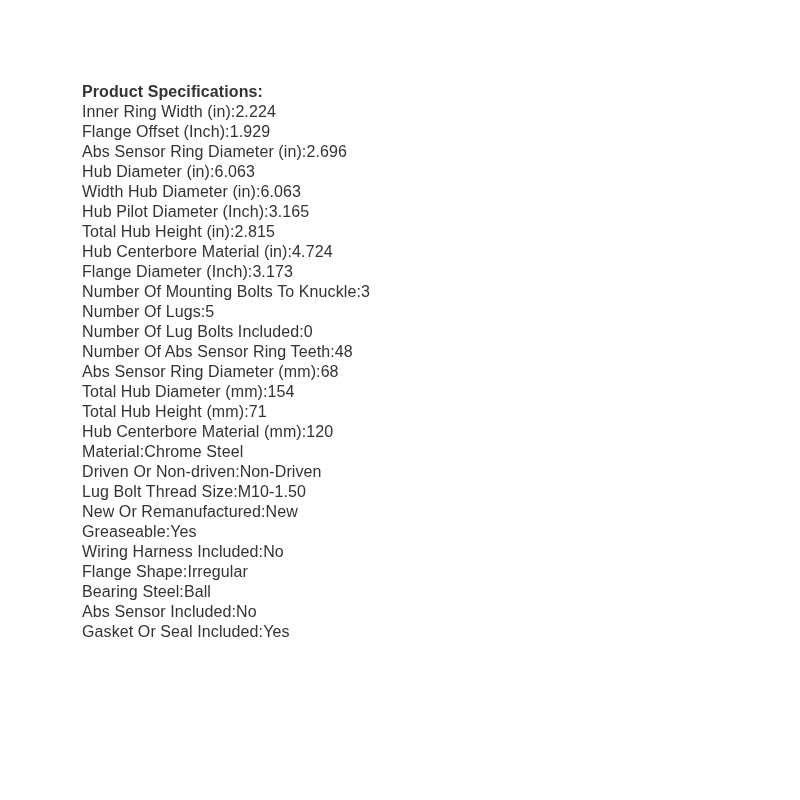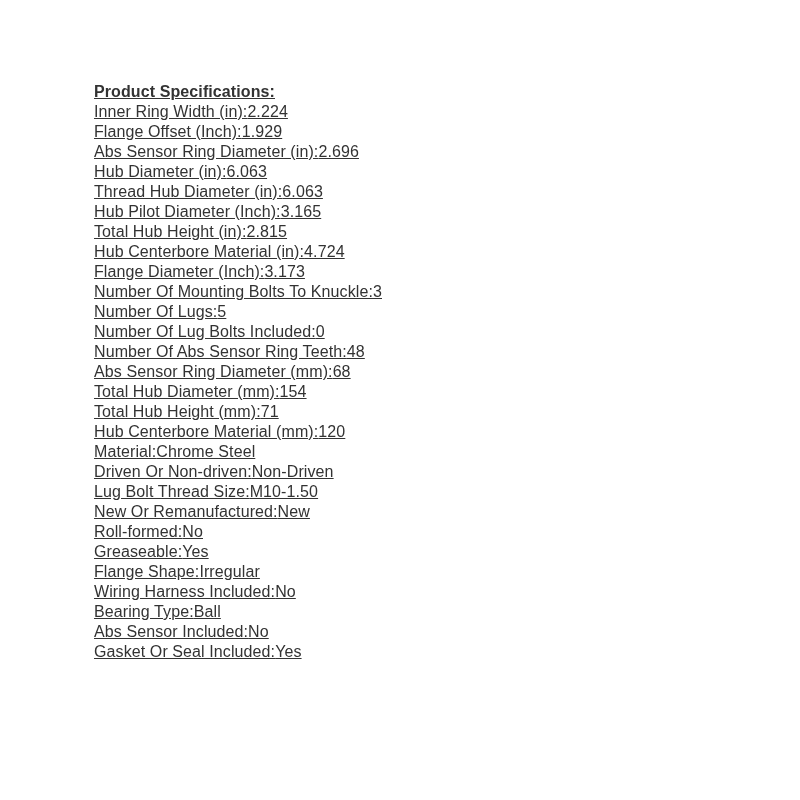--- a/index.html
+++ b/index.html
@@ -9,27 +9,26 @@
   }
   body {
     width: 800px;
     height: 800px;
     position: relative;
     overflow: hidden;
     font-family: "Liberation Sans", "DejaVu Sans", sans-serif;
   }
   .spec-block {
     position: absolute;
-    left: 94px;
+    left: 82px;
     top: 82px;
     color: #333333;
     font-size: 16px;
     line-height: 20px;
     letter-spacing: 0.1px;
-    text-decoration: underline;
   }
   .spec-title {
     font-weight: 700;
     white-space: nowrap;
   }
   .spec-row {
     white-space: nowrap;
   }
   .spec-label, .spec-value {
     display: inline;
@@ -38,38 +37,37 @@
 </head>
 <body>
 
 <div class="spec-block">
   <div class="spec-title">Product Specifications:</div>
   <div id="spec-list">
       <div class="spec-row"><span class="spec-label">Inner Ring Width (in):</span><span class="spec-value">2.224</span></div>
       <div class="spec-row"><span class="spec-label">Flange Offset (Inch):</span><span class="spec-value">1.929</span></div>
       <div class="spec-row"><span class="spec-label">Abs Sensor Ring Diameter (in):</span><span class="spec-value">2.696</span></div>
       <div class="spec-row"><span class="spec-label">Hub Diameter (in):</span><span class="spec-value">6.063</span></div>
-      <div class="spec-row"><span class="spec-label">Thread Hub Diameter (in):</span><span class="spec-value">6.063</span></div>
+      <div class="spec-row"><span class="spec-label">Width Hub Diameter (in):</span><span class="spec-value">6.063</span></div>
       <div class="spec-row"><span class="spec-label">Hub Pilot Diameter (Inch):</span><span class="spec-value">3.165</span></div>
       <div class="spec-row"><span class="spec-label">Total Hub Height (in):</span><span class="spec-value">2.815</span></div>
       <div class="spec-row"><span class="spec-label">Hub Centerbore Material (in):</span><span class="spec-value">4.724</span></div>
       <div class="spec-row"><span class="spec-label">Flange Diameter (Inch):</span><span class="spec-value">3.173</span></div>
       <div class="spec-row"><span class="spec-label">Number Of Mounting Bolts To Knuckle:</span><span class="spec-value">3</span></div>
       <div class="spec-row"><span class="spec-label">Number Of Lugs:</span><span class="spec-value">5</span></div>
       <div class="spec-row"><span class="spec-label">Number Of Lug Bolts Included:</span><span class="spec-value">0</span></div>
       <div class="spec-row"><span class="spec-label">Number Of Abs Sensor Ring Teeth:</span><span class="spec-value">48</span></div>
       <div class="spec-row"><span class="spec-label">Abs Sensor Ring Diameter (mm):</span><span class="spec-value">68</span></div>
       <div class="spec-row"><span class="spec-label">Total Hub Diameter (mm):</span><span class="spec-value">154</span></div>
       <div class="spec-row"><span class="spec-label">Total Hub Height (mm):</span><span class="spec-value">71</span></div>
       <div class="spec-row"><span class="spec-label">Hub Centerbore Material (mm):</span><span class="spec-value">120</span></div>
       <div class="spec-row"><span class="spec-label">Material:</span><span class="spec-value">Chrome Steel</span></div>
       <div class="spec-row"><span class="spec-label">Driven Or Non-driven:</span><span class="spec-value">Non-Driven</span></div>
       <div class="spec-row"><span class="spec-label">Lug Bolt Thread Size:</span><span class="spec-value">M10-1.50</span></div>
       <div class="spec-row"><span class="spec-label">New Or Remanufactured:</span><span class="spec-value">New</span></div>
-      <div class="spec-row"><span class="spec-label">Roll-formed:</span><span class="spec-value">No</span></div>
       <div class="spec-row"><span class="spec-label">Greaseable:</span><span class="spec-value">Yes</span></div>
+      <div class="spec-row"><span class="spec-label">Wiring Harness Included:</span><span class="spec-value">No</span></div>
       <div class="spec-row"><span class="spec-label">Flange Shape:</span><span class="spec-value">Irregular</span></div>
-      <div class="spec-row"><span class="spec-label">Wiring Harness Included:</span><span class="spec-value">No</span></div>
-      <div class="spec-row"><span class="spec-label">Bearing Type:</span><span class="spec-value">Ball</span></div>
+      <div class="spec-row"><span class="spec-label">Bearing Steel:</span><span class="spec-value">Ball</span></div>
       <div class="spec-row"><span class="spec-label">Abs Sensor Included:</span><span class="spec-value">No</span></div>
       <div class="spec-row"><span class="spec-label">Gasket Or Seal Included:</span><span class="spec-value">Yes</span></div>
     </div>
 </div>
 
 </body></html>

